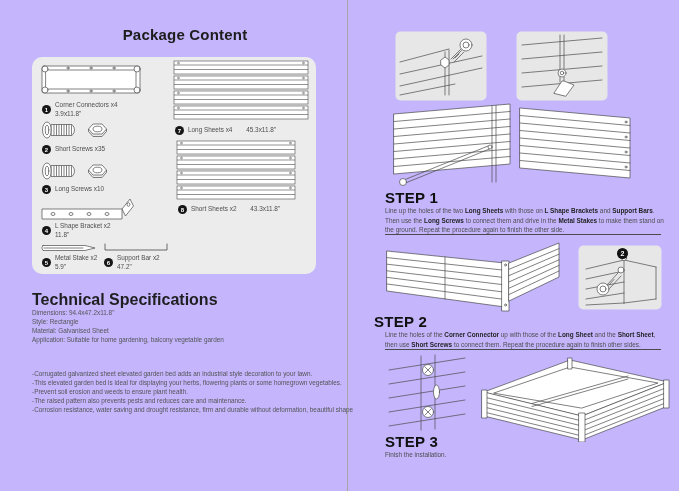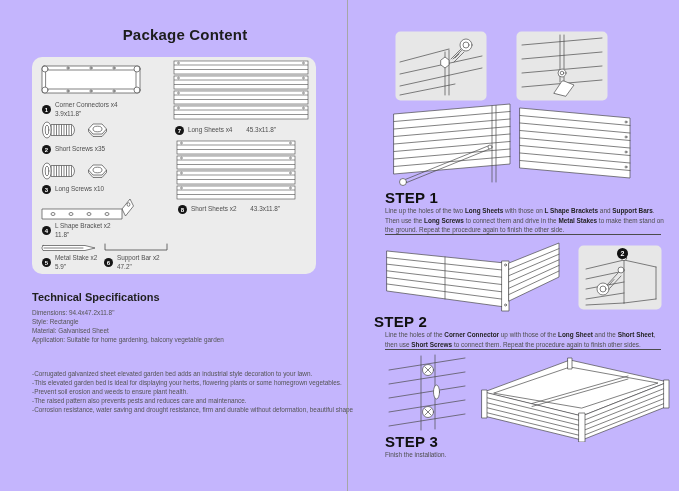--- a/index.html
+++ b/index.html
@@ -10,21 +10,21 @@
   .page-title{left:60px;top:26px;width:250px;text-align:center;
               font-size:15px;font-weight:700;color:#1d1d1d;letter-spacing:.2px;}
   .pkgbox{left:32px;top:57px;width:284px;height:217px;background:#ececec;border-radius:10px;}
   .item{position:absolute;display:flex;align-items:center;}
   .badge{display:inline-flex;width:9px;height:9px;border-radius:50%;background:#161616;
          color:#fff;font-size:6px;font-weight:700;align-items:center;justify-content:center;
          margin-right:4px;flex:none;line-height:1;}
   .item-text{font-size:6.4px;line-height:1.35;color:#4e4e4e;white-space:nowrap;}
   .item-dim.block{display:block;}
   .item-dim.inline{margin-left:12px;}
-  .sec-head{font-size:11px;font-weight:700;color:#1f1f1f;}
+  .sec-head{font-size:16px;font-weight:700;color:#1f1f1f;}
   .small-lines div{font-size:6.4px;line-height:9px;color:#555;white-space:nowrap;}
   .step-title{font-size:15px;font-weight:700;color:#101010;letter-spacing:.3px;}
   .step-text{font-size:6.4px;line-height:1.5;color:#4e4e4e;}
   .step-text b{color:#242424;}
   .hdivider{height:1px;background:#4b4b4b;}
   .callout{display:flex;width:11px;height:11px;border-radius:50%;background:#121212;color:#fff;
            font-size:7px;font-weight:700;align-items:center;justify-content:center;line-height:1;}
   svg{display:block;}
 </style>
 </head>

